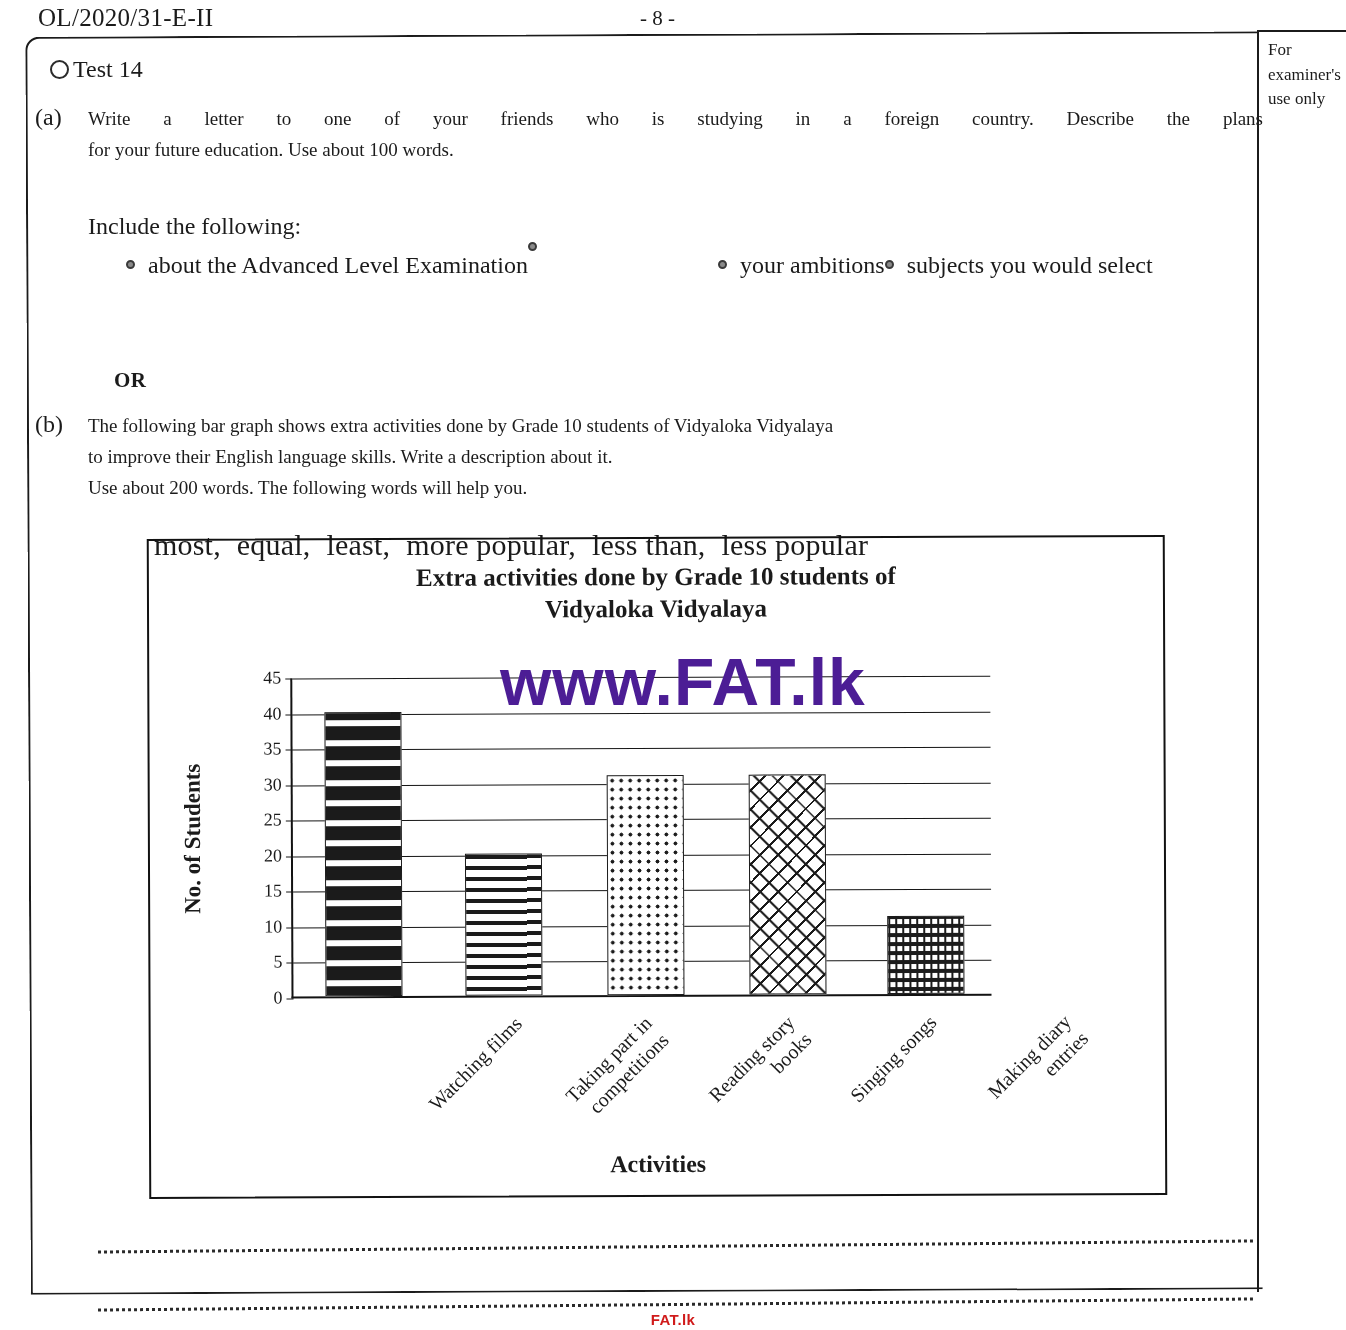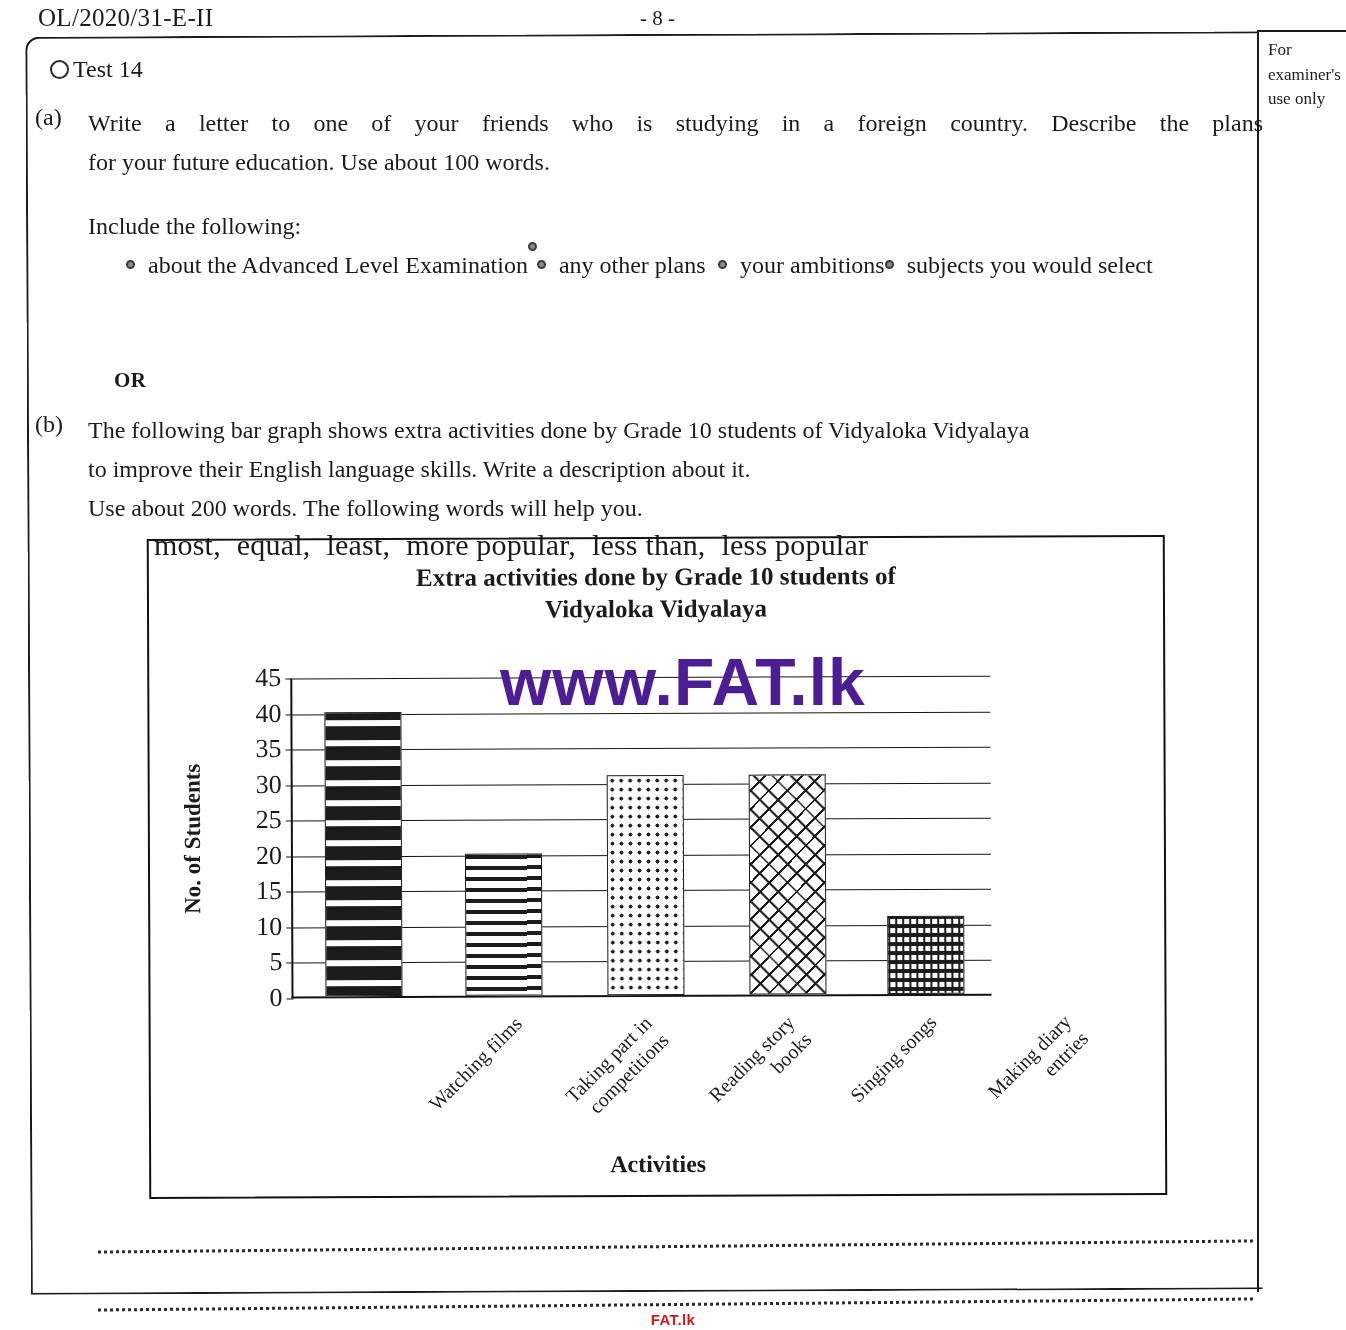--- a/index.html
+++ b/index.html
@@ -60,21 +60,21 @@
   .ring {
     width: 19px; height: 19px; border: 2px solid #2b2b2b;
     border-radius: 50%; display: inline-block;
   }
 
   
   .part-label {
     position: absolute; font-size: 24px;
   }
   .part-body {
-    position: absolute; font-size: 24px; line-height: 1.62;
+    position: absolute; font-size: 19px; line-height: 1.62;
   }
   #a-label { left: 5px; top: 68px; }
   #a-body  { left: 58px; top: 68px; width: 1175px; text-align: justify; }
   #a-body .ln { display: block; }
   #a-body .ln.j {
     text-align: justify; text-align-last: justify;
     white-space: nowrap;
   }
 
   #include-line {
@@ -135,21 +135,21 @@
     position: absolute; left: 0; top: 0; right: 0; bottom: 0;
     border-right: 1px solid transparent;
   }
   .gridline {
     position: absolute; left: 0; width: 100%;
     height: 0; border-top: 1.6px solid #161616;
   }
   .tick-label {
     position: absolute; right: 100%; margin-right: 11px;
     transform: translateY(-52%);
-    font-size: 26px; white-space: nowrap; margin-left: 36px;
+    font-size: 18px; white-space: nowrap; margin-left: 36px;
   }
   .tickmark {
     position: absolute; left: -7px; width: 7px; height: 0;
     border-top: 1.6px solid #161616;
   }
 
   #y-axis-title {
     position: absolute;
     left: 28px; top: 138px; height: 320px;
     width: 30px;
@@ -245,24 +245,20 @@
 
   <div id="a-bullets">
     <div class="bullet-row">
       <div class="bcol left">
         <div class="bli">
           <span class="bdot"></span>
           <span>about the Advanced Level Examination</span>
         </div>
         <div class="bli">
           <span class="bdot"></span>
-        </div>
-        <div class="bli">
-          <span class="bdot"></span>
-          <span>any other plans</span>
         </div>
       </div>
       <div class="bcol">
         <div class="bli">
           <span class="bdot"></span>
           <span>your ambitions</span>
         </div>
         <div class="bli">
           <span class="bdot"></span>
           <span>subjects you would select</span>

